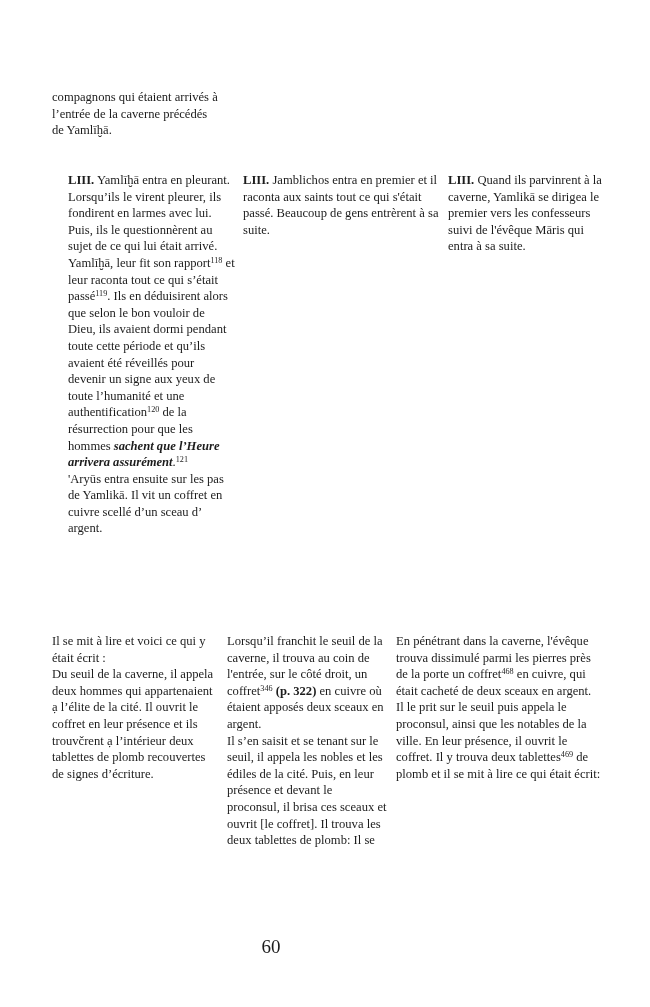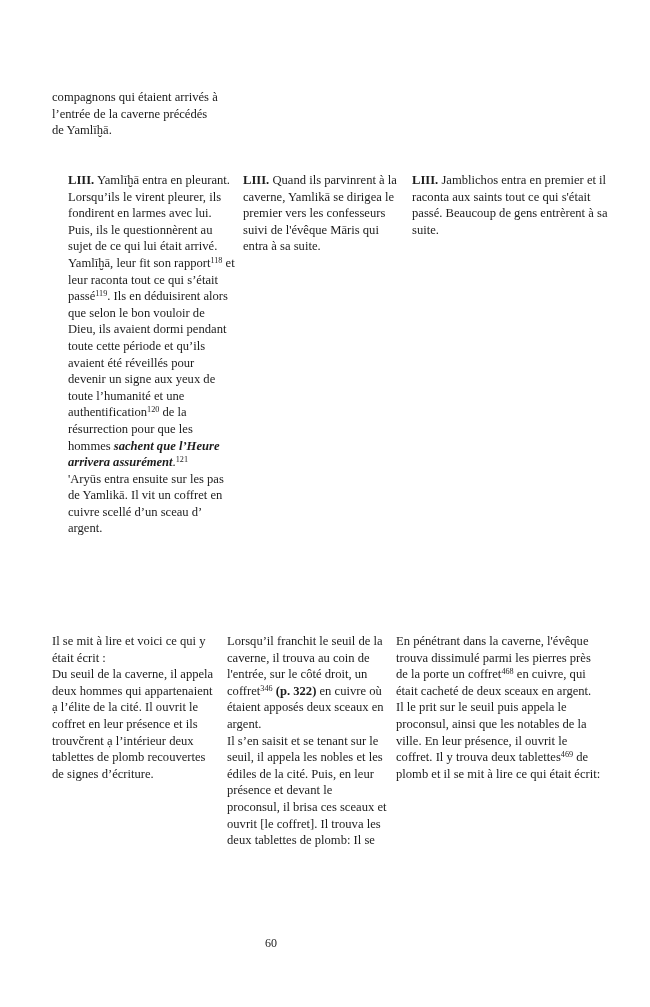--- a/index.html
+++ b/index.html
@@ -77,21 +77,21 @@
     line-height: 0;
     vertical-align: 0.55em;
   }
 
   .folio {
     position: absolute;
     left: 0;
     right: 0;
     top: 936px;
     text-align: center;
-    font-size: 12px;
+    font-size: 19px;
     color: #1c1c1c;
   }
 </style>
 </head>
 <body>
 
 <div class="page">
 
   <div class="block" id="block-intro">
     <div class="col c1">
@@ -101,29 +101,29 @@
 
   <div class="block" id="block-liii">
 
     <div class="col c1">
       <p>
         <span class="sec-label">LIII.</span><span> Yamlīḫā entra en pleurant. Lorsqu’ils le virent pleurer, ils fondirent en larmes avec lui. Puis, ils le questionnèrent au sujet de ce qui lui était arrivé. Yamlīḫā, leur fit son rapport</span><sup>118</sup><span> et leur raconta tout ce qui s’était passé</span><sup>119</sup><span>. Ils en déduisirent alors que selon le bon vouloir de Dieu, ils avaient dormi pendant toute cette période et qu’ils avaient été réveillés pour devenir un signe aux yeux de toute l’humanité et une authentification</span><sup>120</sup><span> de la résurrection pour que les hommes </span><span class="bi">sachent que l’Heure arrivera assurément</span><span>.</span><sup>121</sup>
       </p>
       <p>'Aryūs entra ensuite sur les pas de Yamlikā. Il vit un coffret en cuivre scellé d’un sceau d’ argent.</p>
     </div>
 
+    <div class="col c3">
+      <p>
+        <span class="sec-label">LIII.</span><span> Jamblichos entra en premier et il raconta aux saints tout ce qui s'était passé. Beaucoup de gens entrèrent à sa suite.</span>
+      </p>
+    </div>
+
     <div class="col c2">
       <p>
         <span class="sec-label">LIII.</span><span> Quand ils parvinrent à la caverne, Yamlikā se dirigea le premier vers les confesseurs suivi de l'évêque Māris qui entra à sa suite.</span>
-      </p>
-    </div>
-
-    <div class="col c3">
-      <p>
-        <span class="sec-label">LIII.</span><span> Jamblichos entra en premier et il raconta aux saints tout ce qui s'était passé. Beaucoup de gens entrèrent à sa suite.</span>
       </p>
     </div>
 
   </div>
 
   <div class="block" id="block-coffret">
 
     <div class="col c1">
       <p>Il se mit à lire et voici ce qui y était écrit :</p>
       <p>Du seuil de la caverne, il appela deux hommes qui appartenaient ạ l’élite de la cité. Il ouvrit le coffret en leur présence et ils trouvčrent ạ l’intérieur deux tablettes de plomb recouvertes de signes d’écriture.</p>

